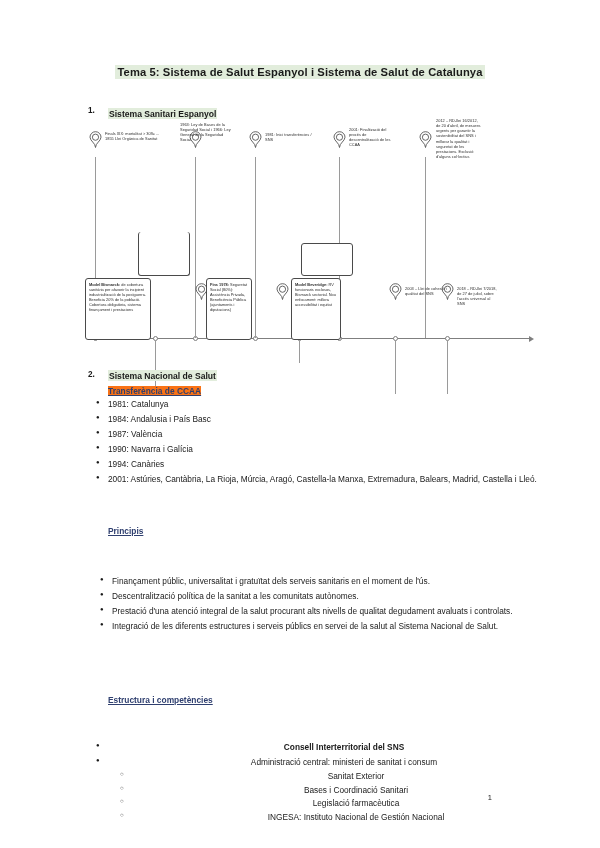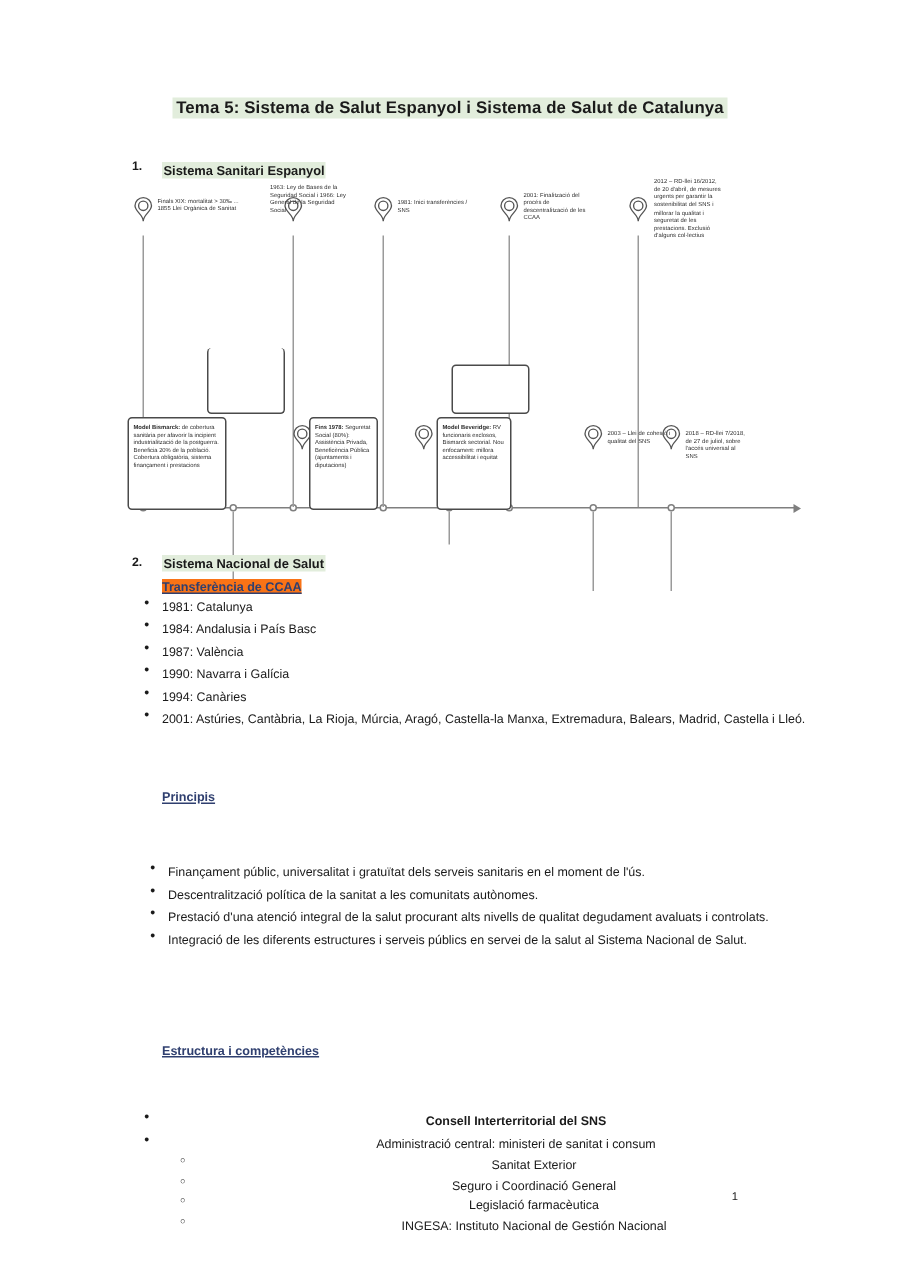--- a/index.html
+++ b/index.html
@@ -256,21 +256,21 @@
   </div>
 
   <ul class="lvl1" style="left:80px; top:741px; width:500px;text-align:center;">
     <li>
       <b>Consell Interterritorial del SNS</b>
     </li>
     <li>
       <span>Administració central: ministeri de sanitat i consum</span>
       <ul class="lvl2">
         <li><span>Sanitat Exterior</span></li>
-        <li><span>Seguro i Coordinació General</span></li>
+        <li><span>Bases i Coordinació Sanitari</span></li>
         <li><span>Legislació farmacèutica</span></li>
         <li><span>INGESA: Instituto Nacional de Gestión Nacional</span></li>
       </ul>
     </li>
   </ul>
 
   <div class="page-num">1</div>
 
 </div>
 

